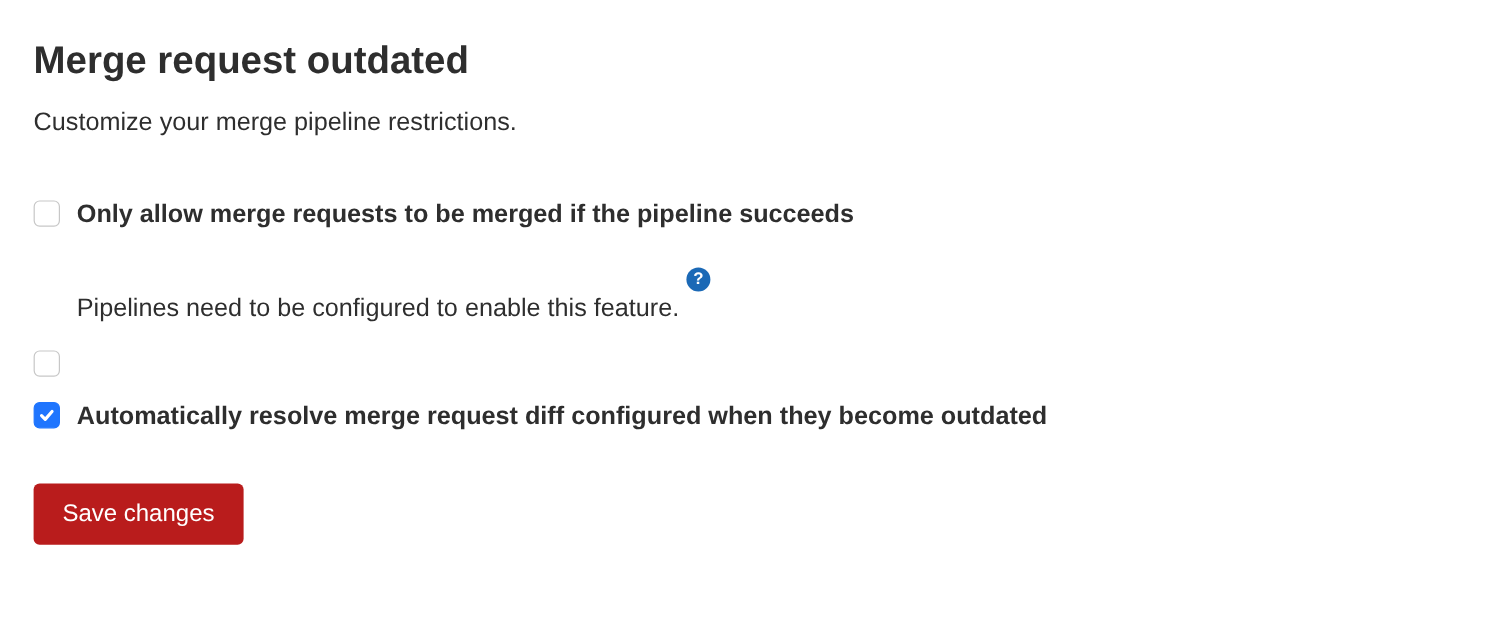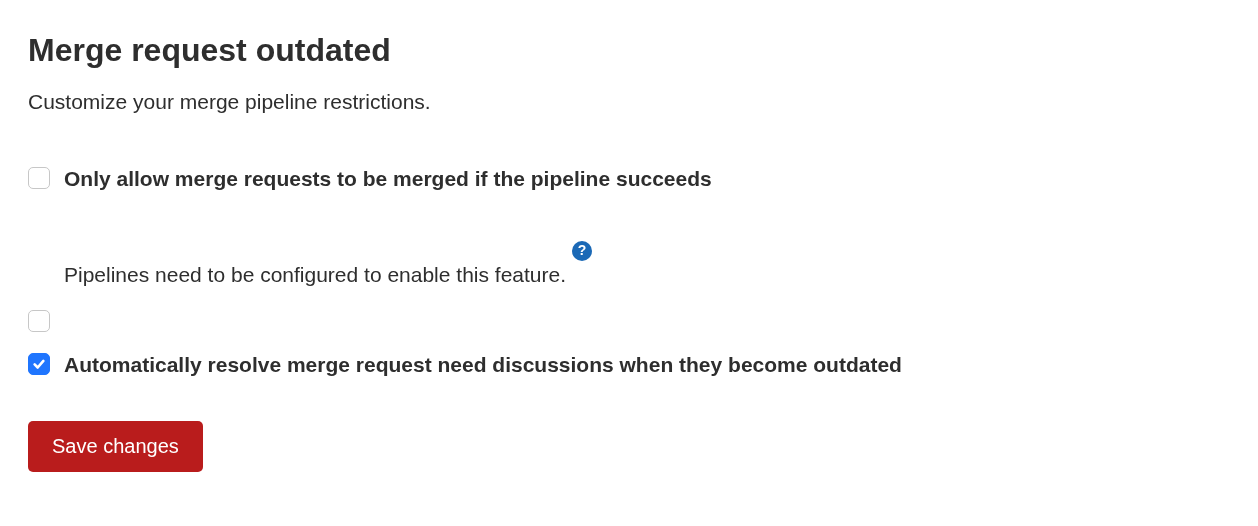--- a/index.html
+++ b/index.html
@@ -60,21 +60,21 @@
       height: 14px;
       stroke: #fff;
       stroke-width: 3;
       fill: none;
       stroke-linecap: round;
       stroke-linejoin: round;
     }
     .option-body {
       display: flex;
       flex-direction: column;
-      gap: 20px;
+      gap: 2px;
     }
     .option-label {
       font-weight: 700;
       color: #2e2e2e;
       font-size: 21px;
     }
     .option-desc-line {
       display: flex;
       align-items: center;
       gap: 6px;
@@ -136,21 +136,21 @@
     <span class="checkbox"></span>
   </div>
 
   <div class="option-row">
     <span class="checkbox checked">
       <svg viewBox="0 0 16 16">
           <polyline points="3,8.5 6.5,12 13,4.5"></polyline>
         </svg>
     </span>
     <div class="option-body">
-      <span class="option-label">Automatically resolve merge request need discussions when they become outdated</span>
+      <span class="option-label">Automatically resolve merge request diff configured when they become outdated</span>
     </div>
   </div>
 
 
 </div>
 
 <button class="save-button">Save changes</button>
 
 
 

